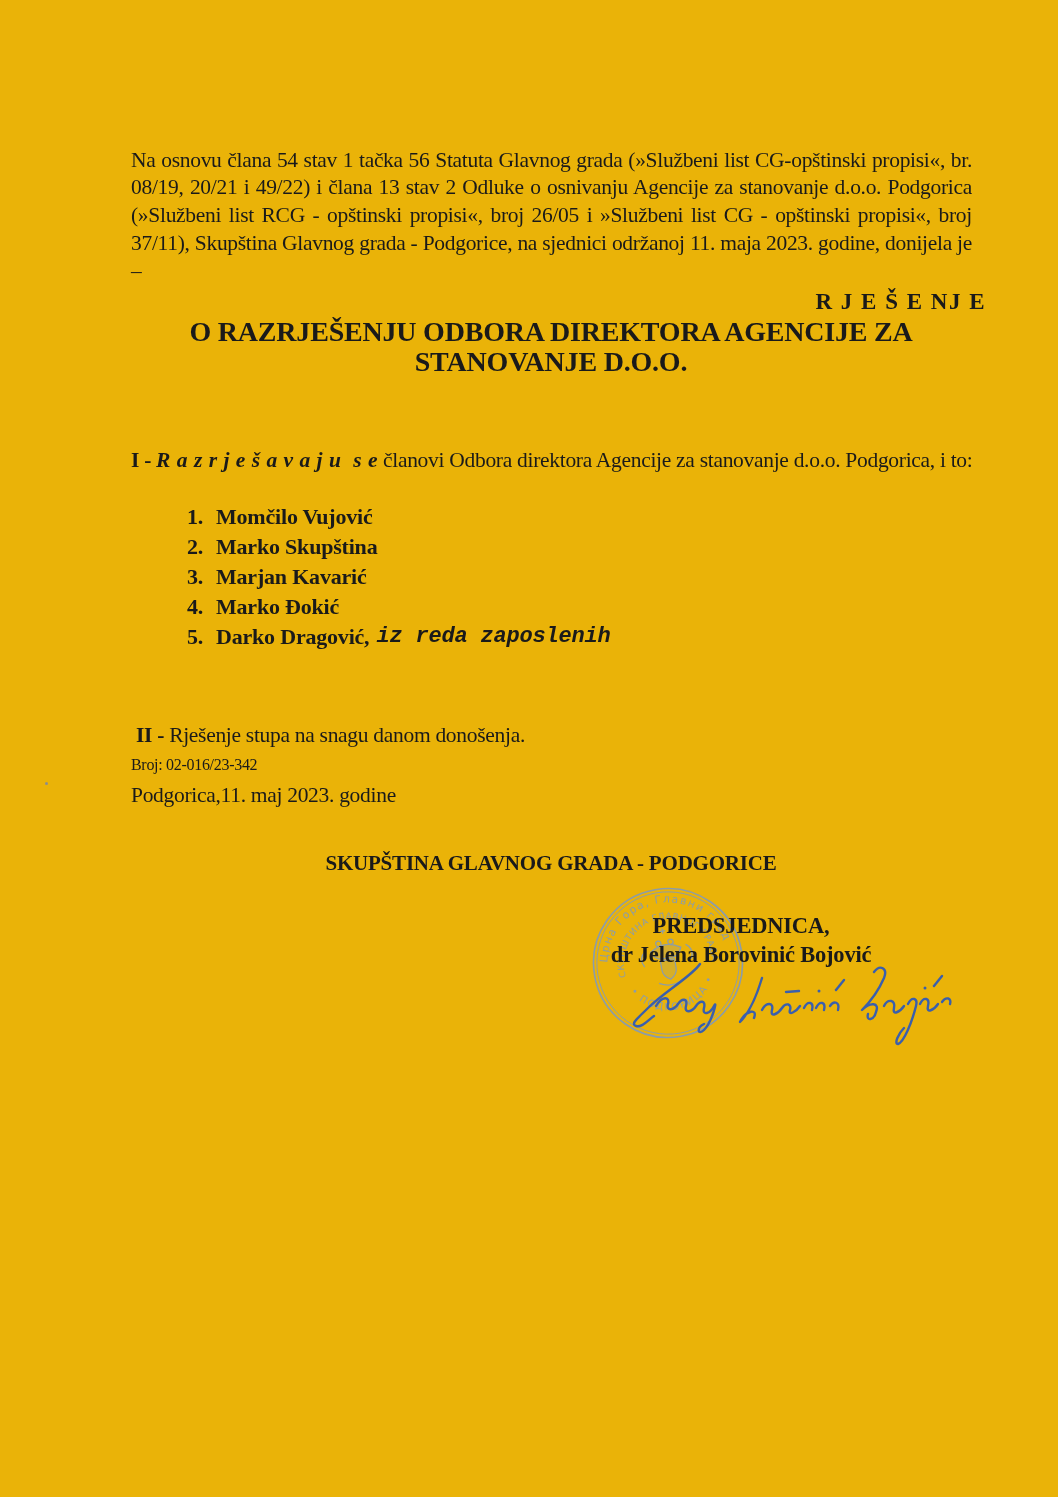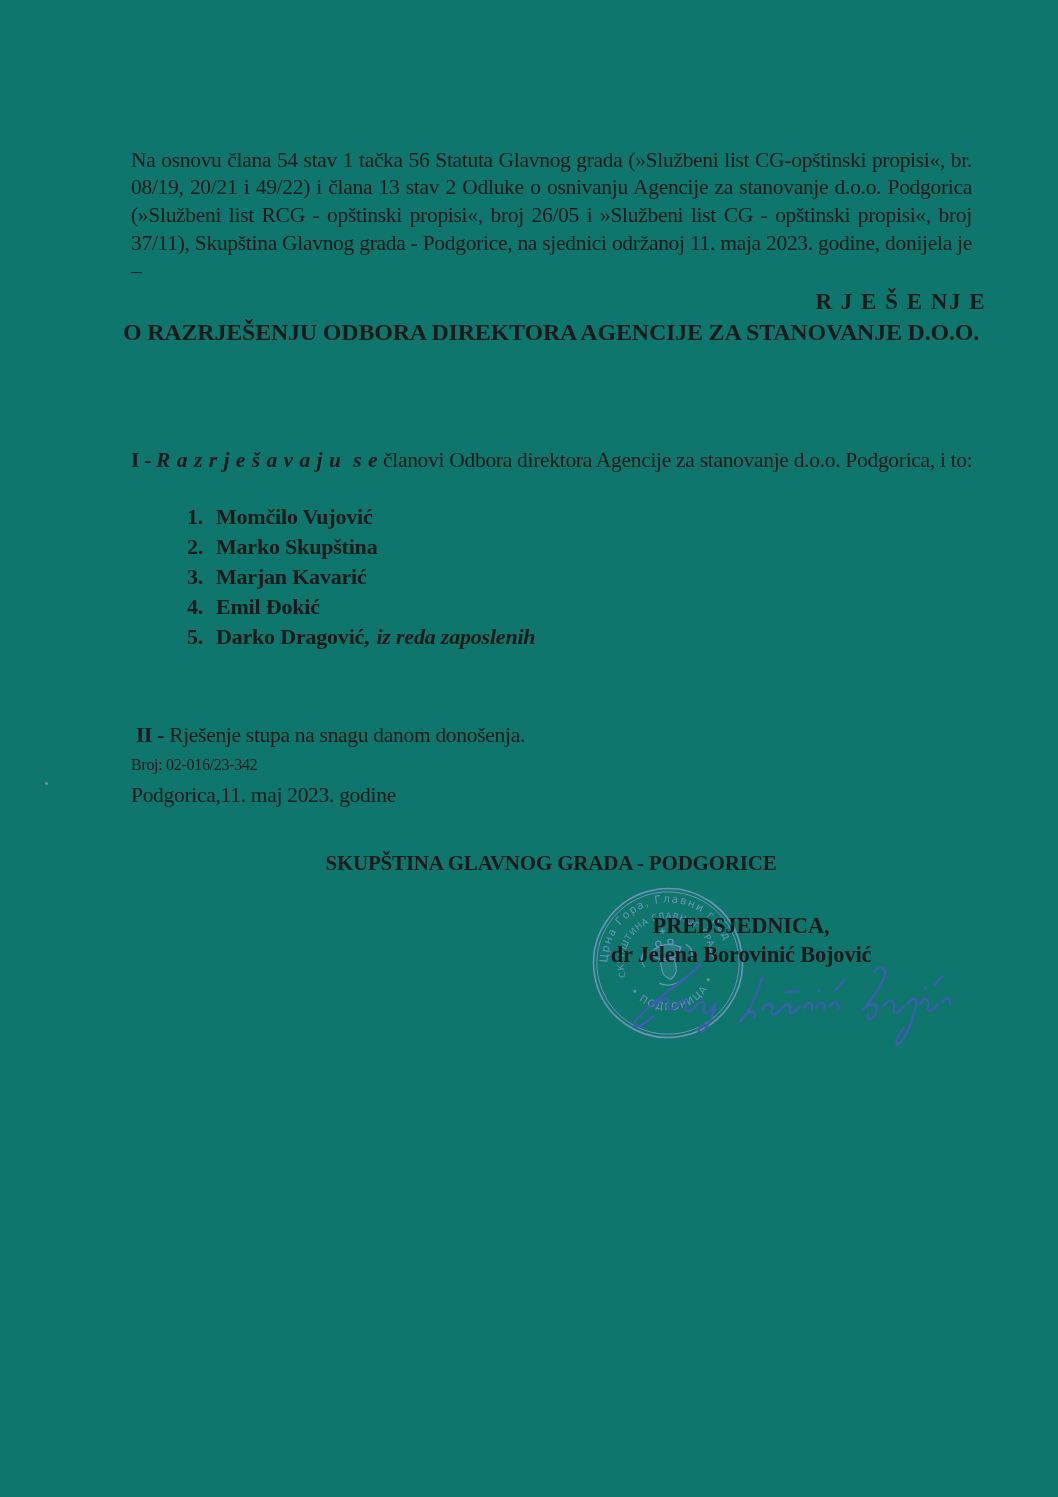--- a/index.html
+++ b/index.html
@@ -1,58 +1,58 @@
 <!DOCTYPE html>
 <html><head>
 <meta charset="utf-8">
 <style>
   html,body{margin:0;padding:0;background:#ffffff;}
   .page{
     position:relative;
     width:1058px;
     height:1497px;
-    background:#0f766e;
+    background:#eab308;
     font-family:"Liberation Serif", serif;
     color:#1a1a1a;
     overflow:hidden;
   }
   .intro{
     position:absolute;
     left:131px; top:125px; width:841px;
     font-size:21.5px; line-height:27.8px;
     text-align:justify;
     letter-spacing:-0.3px; word-spacing:-0.5px;
   }
   .title-block{
     position:absolute;
     left:116px; top:287px; width:870px;
     text-align:center; font-weight:bold;
   }
   .title-main{font-size:23px; line-height:30px; letter-spacing:1.5px;text-align:right;}
-  .title-sub{font-size:24px; line-height:30px; letter-spacing:-0.2px;}
+  .title-sub{font-size:28px; line-height:30px; letter-spacing:-0.2px;}
   .sec1{
     position:absolute;
     left:131px; top:424px; width:845px;
     font-size:21.5px; line-height:28.5px;
     text-align:justify; letter-spacing:-0.3px;
   }
   .numeral{font-weight:bold;}
   .emph{
     font-weight:bold; font-style:italic;
     white-space:pre-wrap; letter-spacing:0.5px;
   }
   .members{
     position:absolute;
     left:187px; top:502px;
     font-size:22px; line-height:30px; font-weight:bold;
     letter-spacing:-0.2px;
   }
   .member{display:flex;}
   .member .num{width:29px;}
-  .member .suffix{font-style:italic; margin-left:7px;}
+  .member .suffix{font-style:italic; margin-left:7px;font-family:Liberation Mono, monospace;}
   .sec2{
     position:absolute;
     left:136px; top:699px; width:700px;
     font-size:21.5px; line-height:28px; letter-spacing:-0.3px;
   }
   .broj-line{
     position:absolute;
     left:131px; top:751px;
     font-size:16px; line-height:28px; letter-spacing:-0.3px;
   }
@@ -125,21 +125,21 @@
       <span class="nm">Marko Skupština</span>
       <span class="suffix"></span>
     </div>
     <div class="member">
       <span class="num">3.</span>
       <span class="nm">Marjan Kavarić</span>
       <span class="suffix"></span>
     </div>
     <div class="member">
       <span class="num">4.</span>
-      <span class="nm">Emil Đokić</span>
+      <span class="nm">Marko Đokić</span>
       <span class="suffix"></span>
     </div>
     <div class="member">
       <span class="num">5.</span>
       <span class="nm">Darko Dragović,</span>
       <span class="suffix">iz reda zaposlenih</span>
     </div>
   </div>
 
   <p class="sec2">

